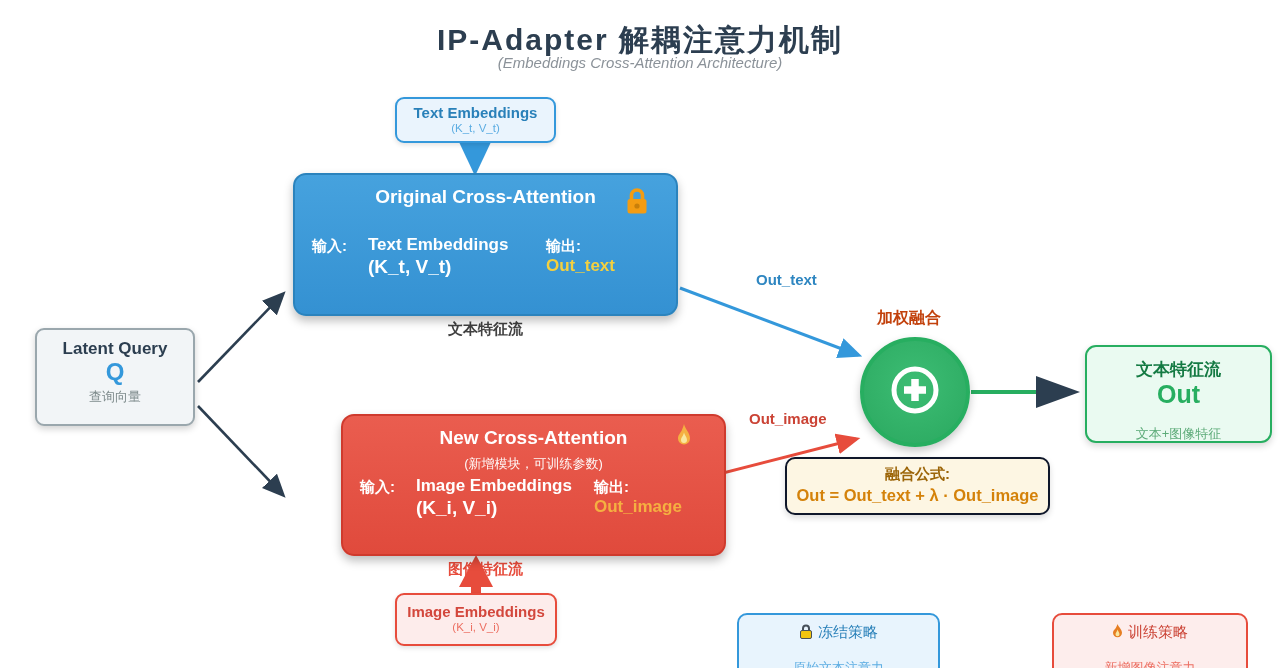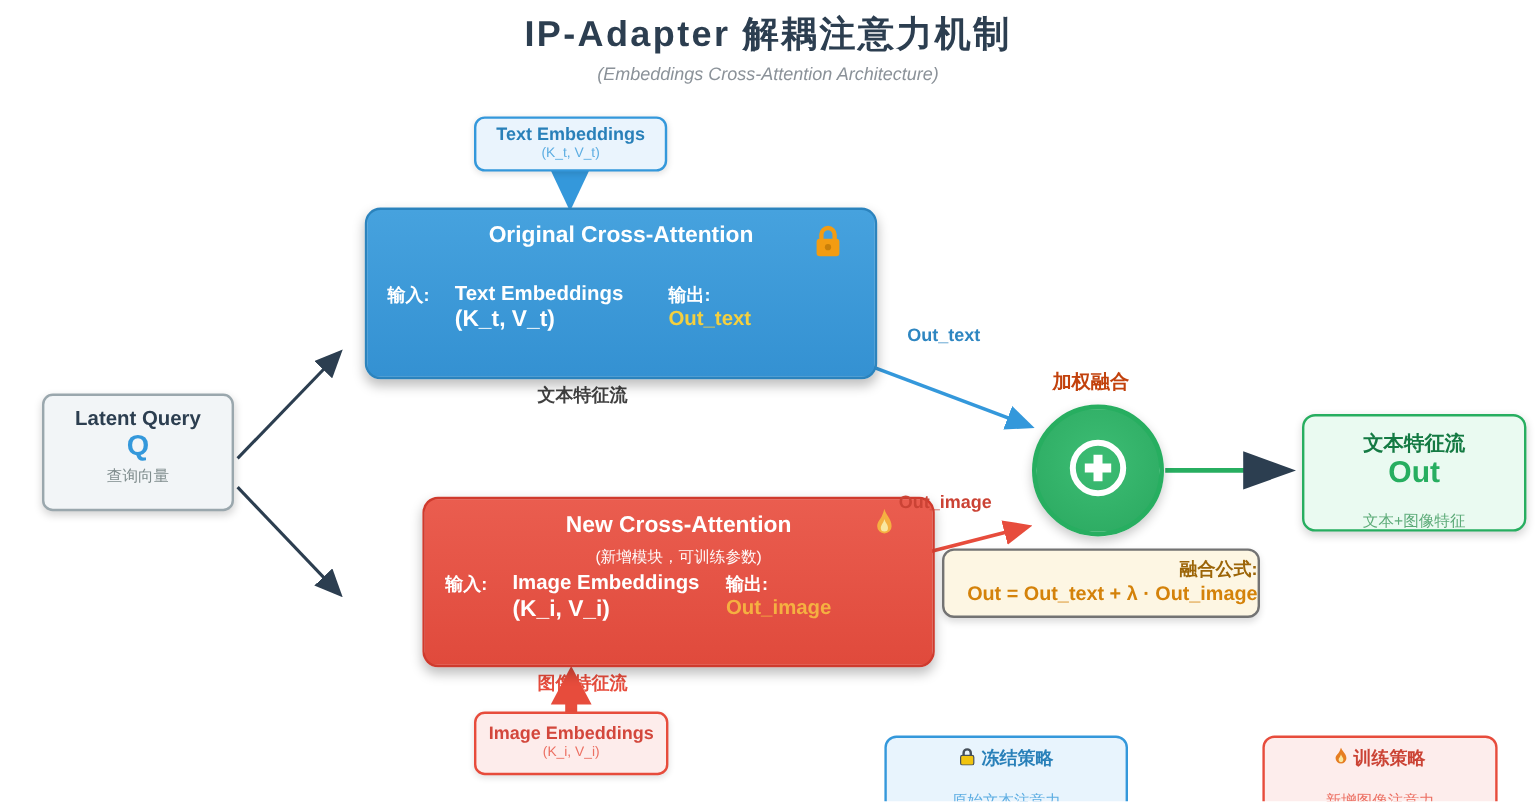--- a/index.html
+++ b/index.html
@@ -9,21 +9,21 @@
     position: relative;
     width: 1280px;
     height: 668px;
     background: #ffffff;
     overflow: hidden;
   }
   .abs { position: absolute; }
 
   
   .page-title {
-    top: 8px; left: 0; width: 1280px;
+    top: 20px; left: 0; width: 1280px;
     text-align: center;
     font-size: 30px; font-weight: 800;
     letter-spacing: 2px;
     color: #2c3e50;
     z-index: 3;
   }
   .page-subtitle {
     top: 54px; left: 0; width: 1280px;
     text-align: center;
     font-size: 15px; font-style: italic;
@@ -63,21 +63,21 @@
     z-index: 3;
     box-shadow: 0 3px 7px rgba(0,0,0,0.18);
     padding-top: 9px;
   }
   .latent-title { font-size: 17px; font-weight: 700; color: #2c3e50; }
   .latent-symbol { font-size: 24px; font-weight: 800; color: #3498db; line-height: 1.1; }
   .latent-caption { font-size: 13px; color: #7f8c8d; margin-top: 3px; }
 
   
   .attn-box {
-    left: 304px; width: 427px; height: 143px;
+    left: 293px; width: 385px; height: 143px;
     border-radius: 13px;
     z-index: 3;
     box-shadow: 0 5px 10px rgba(0,0,0,0.25);
     color: #ffffff;
   }
   .attn-box.blue { top: 173px; background: linear-gradient(#46a2de, #3491d2); border: 2px solid #2b83bd; }
   .attn-box.red  { top: 414px; background: linear-gradient(#ea5d4f, #e04a3c); border: 2px solid #cf3a2d; height: 142px; margin-left: 48px; }
   .attn-title { position: absolute; top: 11px; left: 0; width: 100%; text-align: center;
     font-size: 19px; font-weight: 800; }
   .attn-sub { position: absolute; top: 39px; left: 0; width: 100%; text-align: center;
@@ -126,43 +126,43 @@
     padding-top: 11px;
   }
   .output-title { font-size: 17px; font-weight: 800; color: #147a43; }
   .output-symbol { font-size: 25px; font-weight: 800; color: #27ae60; line-height: 1.1; }
   .output-caption { font-size: 13px; color: #5dab79; margin-top: 16px; }
 
   
   .formula-box {
     left: 785px; top: 457px; width: 265px; height: 58px;
     background: #fdf6e3;
-    border: 2px solid #737373;
+    border: 2px solid #0f172a;
     border-radius: 10px;
-    text-align: right;
+    text-align: center;
     z-index: 3;
     box-shadow: 0 3px 6px rgba(0,0,0,0.14);
     padding-top: 6px;
   }
   .formula-title { font-size: 15px; font-weight: 800; color: #9c6508; }
   .formula-expr { font-size: 16.5px; font-weight: 800; color: #d4820a; margin-top: 2px; }
 
   
   .strategy-box {
     top: 613px; height: 86px;
     border-radius: 10px;
     text-align: center;
     z-index: 3;
     padding-top: 8px;
   }
   .strategy-box.blue { left: 737px; width: 203px;
     background: #e8f4fd; border: 2px solid #3498db; }
   .strategy-box.red  { left: 1052px; width: 196px;
     background: #fdedec; border: 2px solid #e74c3c; }
-  .strategy-title { font-size: 15px; font-weight: 700;
+  .strategy-title { font-size: 15px; font-weight: 400;
     display: inline-flex; align-items: flex-end; gap: 5px; }
   .strategy-box.blue .strategy-title { color: #2980b9; }
   .strategy-box.red  .strategy-title { color: #cb4335; }
   .strategy-line { font-size: 13px; margin-top: 16px; }
   .strategy-box.blue .strategy-line { color: #5dade2; }
   .strategy-box.red  .strategy-line { color: #ec7063; }
 </style>
 </head>
 <body>
 

